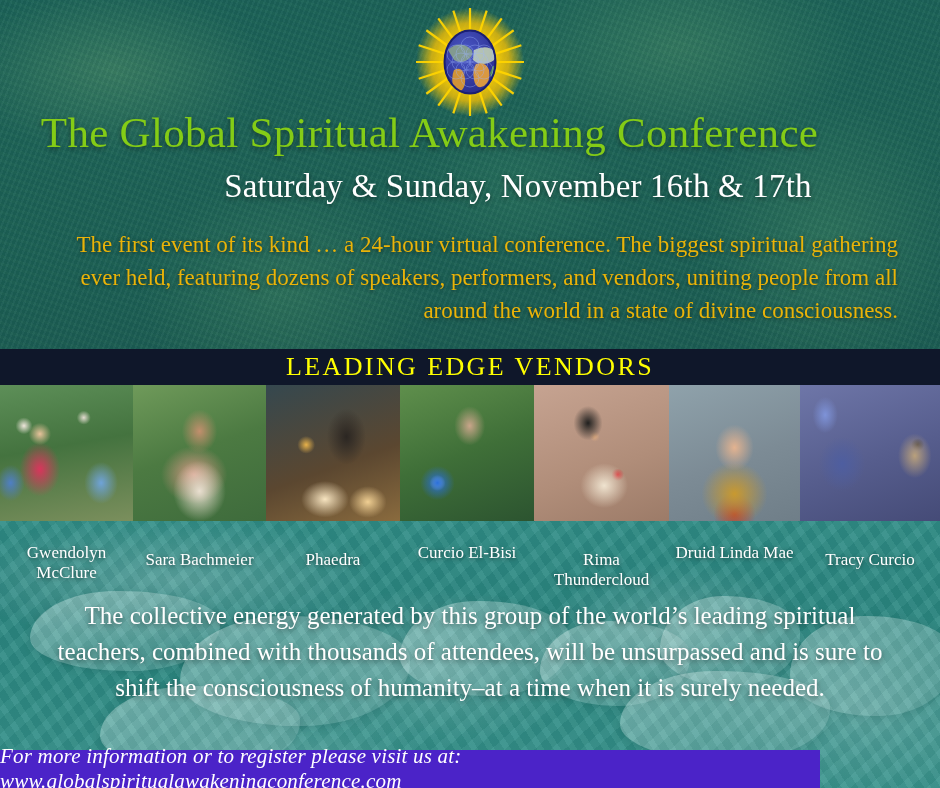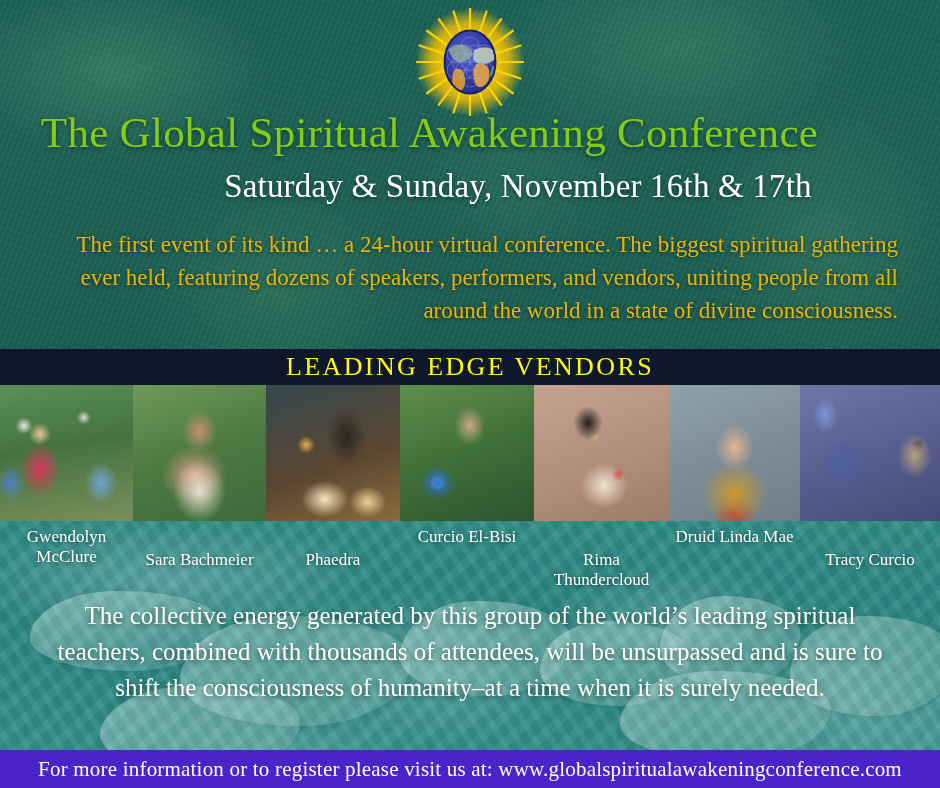--- a/index.html
+++ b/index.html
@@ -122,36 +122,36 @@
       radial-gradient(ellipse 18px 26px at 18% 22%, #7e93d8, transparent 70%),
       radial-gradient(ellipse 24px 32px at 82% 52%, #b9a07c, transparent 70%),
       radial-gradient(circle 9px at 84% 44%, #2a2a33, transparent 72%),
       linear-gradient(160deg,#6e76a8 0%,#565d8d 55%,#454b77 100%);}
 
   
   .names{position:absolute;left:0;top:521px;width:940px;height:60px;display:flex;}
   .name{
     display:flex;align-items:flex-start;justify-content:center;
     text-align:center;color:#ffffff;font-size:17px;line-height:20px;
-    padding-top:6px;
+    padding-top:22px;
     text-shadow:0 1px 4px rgba(0,0,0,.55);
   }
   .name.lower{padding-top:29px;}
 
   
   .closing{
     position:absolute;left:42px;top:598px;width:856px;text-align:center;
     font-size:25px;line-height:36px;color:#ffffff;
     text-shadow:0 2px 5px rgba(0,0,0,.45);
   }
 
   
   .footer{
-    position:absolute;left:0;top:750px;width:940px;height:38px;
-    background:#4b23c8;display:flex;align-items:center;justify-content:center;
+    position:absolute;left:0;top:750px;width:820px;height:38px;
+    background:#4b23c8;display:flex;align-items:center;justify-content:center;font-style:italic;
   }
   .footer span{color:#ffffff;font-size:21px;letter-spacing:.2px;}
 </style>
 </head>
 <body>
 
 <div id="poster">
 
   <div class="bg-top"></div>
   <div class="bg-bottom">

